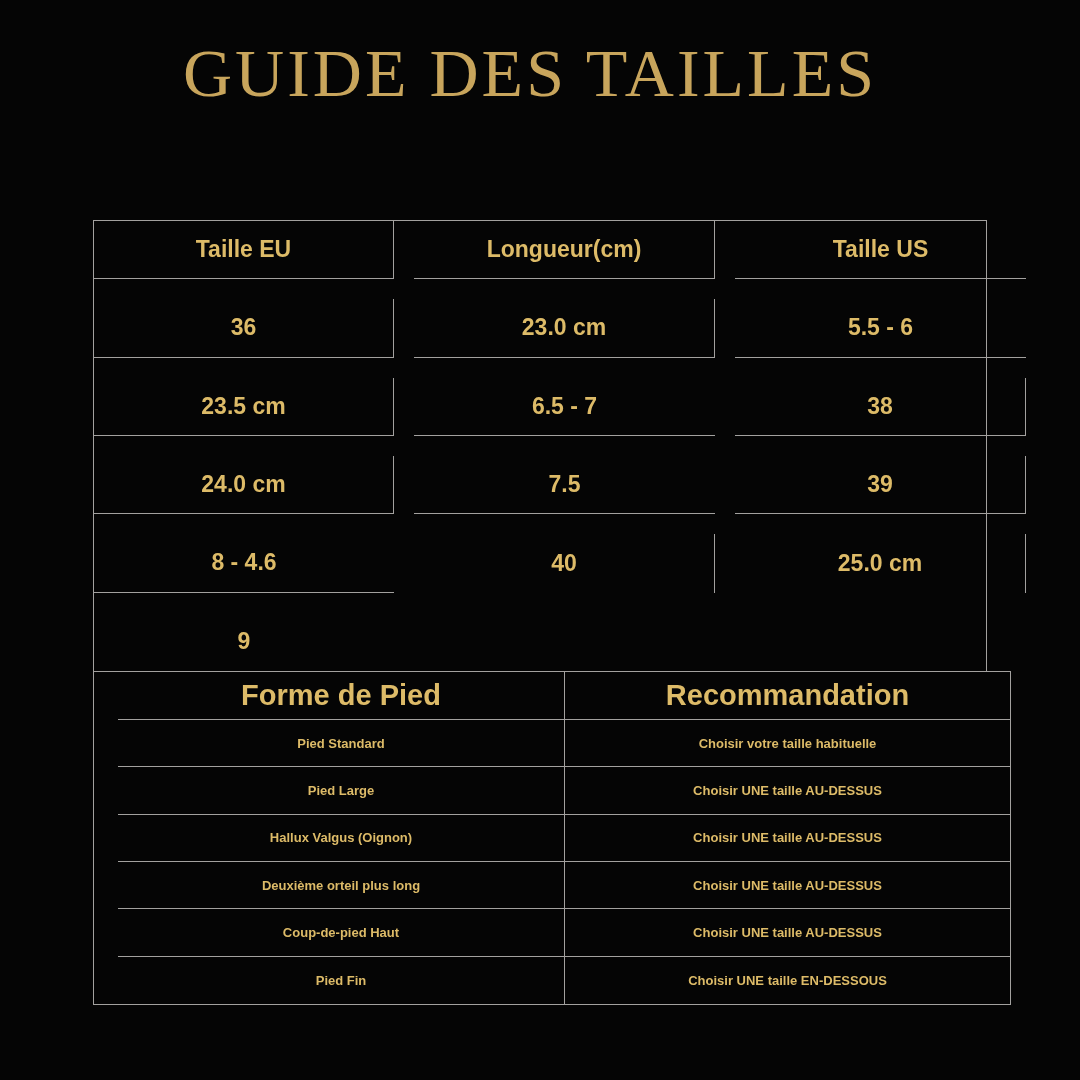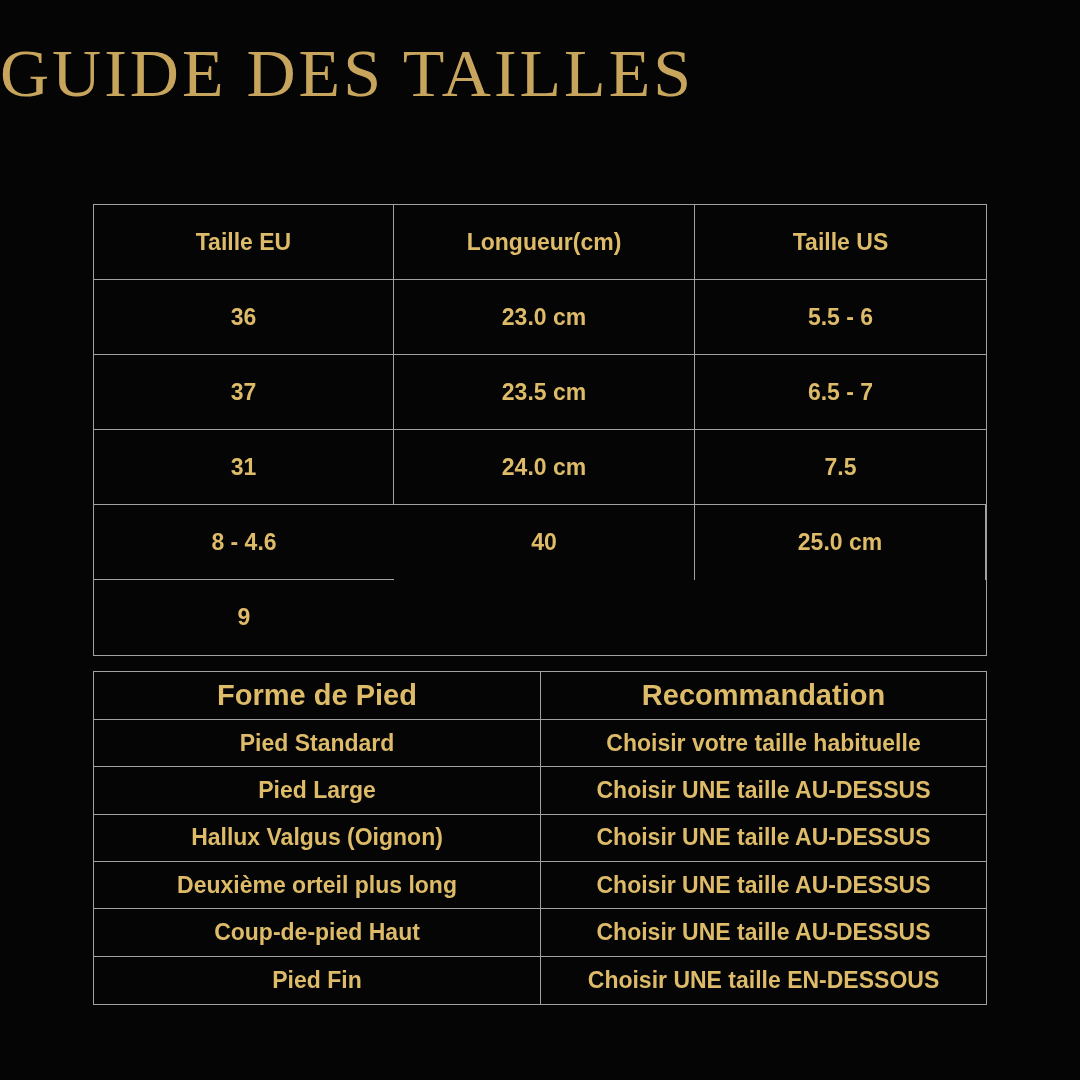--- a/index.html
+++ b/index.html
@@ -12,60 +12,63 @@
   body{
     width:1080px;height:1080px;
     background:var(--bg);
     font-family:"Liberation Sans", sans-serif;
     position:relative;
     overflow:hidden;
   }
   .title{
     position:absolute;
     top:36px;left:0;right:20px;
+    text-align:center;
     font-family:"Liberation Serif", serif;
     font-weight:400;
     font-size:68px;
     letter-spacing:3px;
     color:var(--gold-title);
     line-height:1.1;
   }
   .size-table{
     position:absolute;
-    left:93px;top:204px;
+    left:93px;top:220px;
     width:892px;height:450px;
     display:grid;
     grid-template-columns:300px 301px 291px;
     grid-template-rows:repeat(6,1fr);
     border:1px solid var(--border);
+    gap:20px;
   }
   .size-table .cell{
     display:flex;align-items:center;justify-content:center;
     color:var(--gold);
     font-weight:700;
     font-size:23px;
     border-right:1px solid var(--border);
     border-bottom:1px solid var(--border);
   }
   .size-table .cell.last-col{border-right:none;}
   .size-table .cell.last-row{border-bottom:none;}
   .rec-table{
     position:absolute;
     left:93px;top:671px;
     width:892px;height:332px;
     display:grid;
     grid-template-columns:447px 445px;
     grid-template-rows:48px repeat(6,1fr);
     border:1px solid var(--border);
+    padding-left:24px;
   }
   .rec-table .cell{
     display:flex;align-items:center;justify-content:center;
     color:var(--gold);
     font-weight:700;
-    font-size:23px;
+    font-size:13px;
     border-right:1px solid var(--border);
     border-bottom:1px solid var(--border);
   }
   .rec-table .cell.hdr{
     font-size:29px;
   }
   .rec-table .cell.last-col{border-right:none;}
   .rec-table .cell.last-row{border-bottom:none;text-align:center;}
 </style>
 </head>
@@ -75,28 +78,28 @@
 
 <div class="size-table">
   <div class="cell">Taille EU</div>
   <div class="cell">Longueur(cm)</div>
   <div class="cell last-col">Taille US</div>
 
   <div class="cell">36</div>
   <div class="cell">23.0 cm</div>
   <div class="cell last-col">5.5 - 6</div>
 
-  <div class="cell">37</div>
   <div class="cell">23.5 cm</div>
   <div class="cell last-col">6.5 - 7</div>
 
-  <div class="cell">31</div>
+  <div class="cell">38</div>
   <div class="cell">24.0 cm</div>
   <div class="cell last-col">7.5</div>
 
+  <div class="cell">39</div>
   <div class="cell last-col">8 - 4.6</div>
 
   <div class="cell last-row">40</div>
   <div class="cell last-row">25.0 cm</div>
   <div class="cell last-col last-row">9</div>
 </div>
 
 <div class="rec-table">
   <div class="cell hdr">Forme de Pied</div>
   <div class="cell hdr last-col">Recommandation</div>

